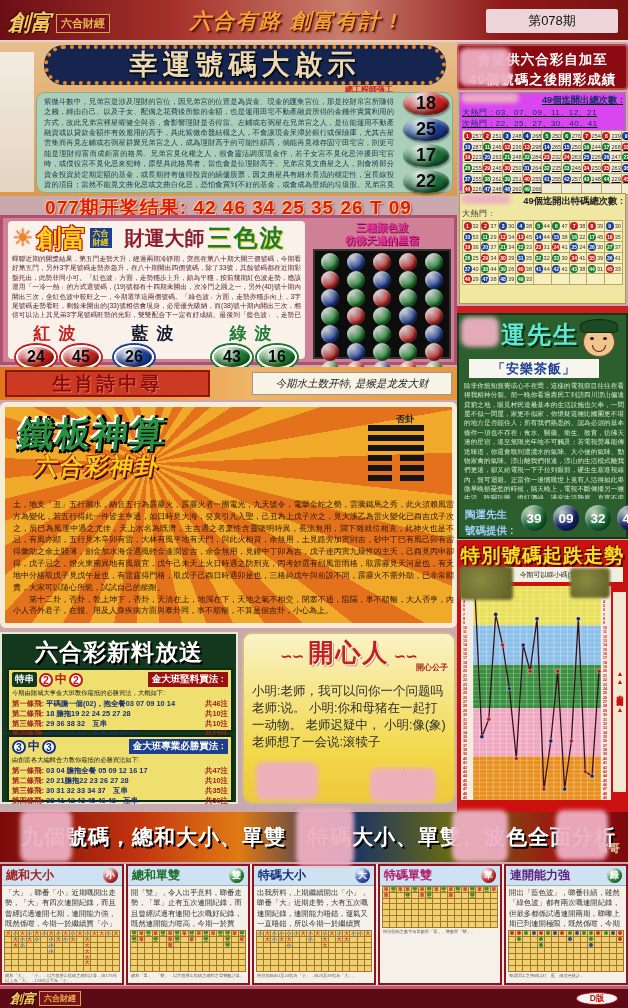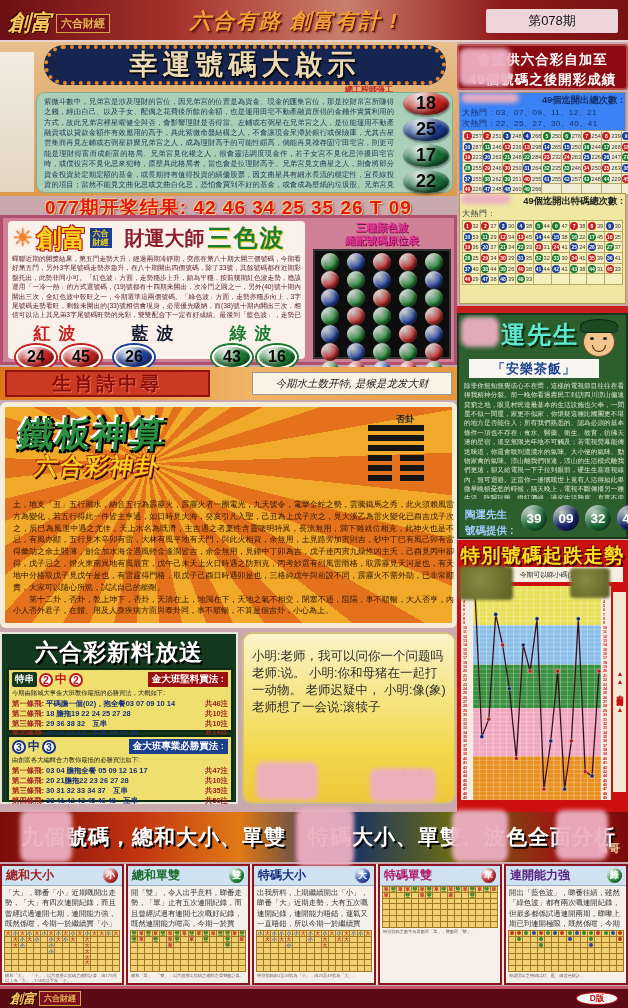--- a/index.html
+++ b/index.html
@@ -95,21 +95,21 @@
   #joke-title-row { text-align:center; margin-top:2px; position:relative; }
   #joke-title { font-size:25px; font-weight:900; color:#c32020; font-family:"DejaVu Serif",serif; text-shadow:1px 1px 0 #fff,2px 2px 0 #80101060; letter-spacing:2px; }
   .joke-swirl { color:#c32020; font-size:14px; font-weight:bold; }
   #joke-byline { position:absolute; right:6px; top:26px; font-size:8px; color:#b02020; font-weight:bold; }
   #joke-body { margin:14px 8px 0; font-size:12.5px; line-height:1.35; color:#2c2c2c; }
   #joke-sun { position:absolute; right:28px; bottom:18px; color:#e88a18; font-size:16px; }
 
   
   #rt-red { left:457px; top:44px; width:171px; height:46px; background:#8c0b12; border:2px solid #b84848; border-radius:4px; padding-top:4px; }
   #rt-red div { text-align:center; color:#fff; font-size:13.5px; font-weight:bold; line-height:1.45; letter-spacing:1px; }
-  #totals { left:459px; top:92px; width:167px; height:99px; background:#3b82f6; border:1px solid #97917a; padding:1px 2px; }
+  #totals { left:459px; top:92px; width:167px; height:99px; background:#d946ef; border:1px solid #97917a; padding:1px 2px;text-decoration:underline; }
   .panel-title { text-align:right; font-size:9.3px; font-weight:900; color:#14306a; }
   .hot-line { font-size:8px; color:#14306a; letter-spacing:.5px; }
   .ball-grid { display:grid; grid-template-columns:repeat(9,1fr); border-left:1px solid #b8a868; border-top:1px solid #b8a868; margin-top:1px; }
   .bg-cell { height:10.7px; border-right:1px solid #b8a868; border-bottom:1px solid #b8a868; display:flex; align-items:center; gap:1px; padding-left:.5px; background:#f3ecd4; }
   .mini-ball { width:8px; height:8px; border-radius:50%; color:#fff; font-size:5px; font-weight:bold; display:flex; align-items:center; justify-content:center; flex:none; }
   .mini-cnt { font-size:5.6px; color:#333; }
   #special { left:459px; top:193px; width:167px; height:111px; background:#efe7a2; border:1px solid #a89b4a; padding:1px 2px; }
   #special .panel-title { color:#222; }
   #special .hot-line { color:#333; }
   #special .bg-cell { background:#f6efbe; }
@@ -226,21 +226,21 @@
           <div class="wave-label" style="color: rgb(26, 122, 48);">綠波</div>
           <div class="wave-balls">
             <div class="wave-ball" style="background: radial-gradient(circle at 35% 28%, rgba(255, 255, 255, 0.69), rgb(26, 122, 48) 55%, rgb(26, 122, 48)); box-shadow: rgba(255, 255, 255, 0.5) 2px 2px 3px inset, rgba(0, 0, 0, 0.44) -2px -2px 4px inset, rgb(26, 122, 48) 0px 0px 0px 2px;">43</div>
             <div class="wave-ball" style="background: radial-gradient(circle at 35% 28%, rgba(255, 255, 255, 0.69), rgb(26, 122, 48) 55%, rgb(26, 122, 48)); box-shadow: rgba(255, 255, 255, 0.5) 2px 2px 3px inset, rgba(0, 0, 0, 0.44) -2px -2px 4px inset, rgb(26, 122, 48) 0px 0px 0px 2px;">16</div>
           </div>
         </div>
       </div>
   </div>
   <div class="abs" id="ssb-right">
     <div class="rt">三種顏色波</div>
-    <div class="rt">絕配號碼原位表</div>
+    <div class="rt">彷彿天邊的星宿</div>
     <div id="color-grid">
         <div class="cg-ball" style="background: radial-gradient(circle at 35% 30%, rgba(255, 255, 255, 0.753), rgb(42, 138, 58) 60%);"></div>
         <div class="cg-ball" style="background: radial-gradient(circle at 35% 30%, rgba(255, 255, 255, 0.753), rgb(40, 72, 160) 60%);"></div>
         <div class="cg-ball" style="background: radial-gradient(circle at 35% 30%, rgba(255, 255, 255, 0.753), rgb(196, 48, 48) 60%);"></div>
         <div class="cg-ball" style="background: radial-gradient(circle at 35% 30%, rgba(255, 255, 255, 0.753), rgb(196, 48, 48) 60%);"></div>
         <div class="cg-ball" style="background: radial-gradient(circle at 35% 30%, rgba(255, 255, 255, 0.753), rgb(42, 138, 58) 60%);"></div>
         <div class="cg-ball" style="background: radial-gradient(circle at 35% 30%, rgba(255, 255, 255, 0.753), rgb(196, 48, 48) 60%);"></div>
         <div class="cg-ball" style="background: radial-gradient(circle at 35% 30%, rgba(255, 255, 255, 0.753), rgb(42, 138, 58) 60%);"></div>
         <div class="cg-ball" style="background: radial-gradient(circle at 35% 30%, rgba(255, 255, 255, 0.753), rgb(40, 72, 160) 60%);"></div>
         <div class="cg-ball" style="background: radial-gradient(circle at 35% 30%, rgba(255, 255, 255, 0.753), rgb(42, 138, 58) 60%);"></div>
@@ -374,20 +374,26 @@
         <div class="nm-row">
           <span class="rn">第四條飛:</span>
           <span class="rc">38 41 42 43 45 46 48　互串</span>
           <span class="rt2">共56注</span>
         </div>
       </div>
   </div>
 </div>
 
 <div class="abs" id="joke">
+  <div id="joke-title-row">
+    <span class="joke-swirl">∽∽</span>
+    <span id="joke-title">開心人</span>
+    <span class="joke-swirl">∽∽</span>
+    <div id="joke-byline">開心公子</div>
+  </div>
   <div id="joke-body">小明:老师，我可以问你一个问题吗 老师:说。 小明:你和母猪在一起打一动物。 老师迟疑中， 小明:像(象) 老师想了一会说:滚犊子</div>
   <div id="joke-sun">☀☀</div>
   <div class="censor" style="left:12px; bottom:2px; width:62px; height:38px;"></div>
   <div class="censor" style="right:18px; bottom:0px; width:66px; height:34px;"></div>
 </div>
 
 <div class="abs" id="rt-red">
   <div>會提供六合彩自加至</div>
   <div>49個號碼之後開彩成績</div>
 </div>

